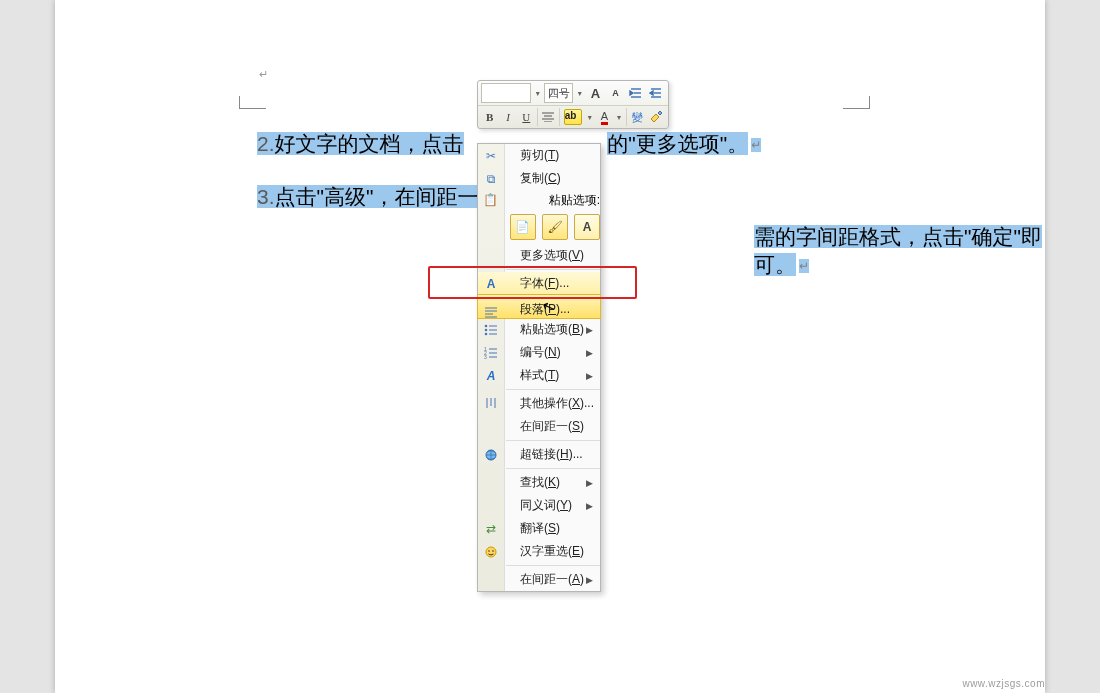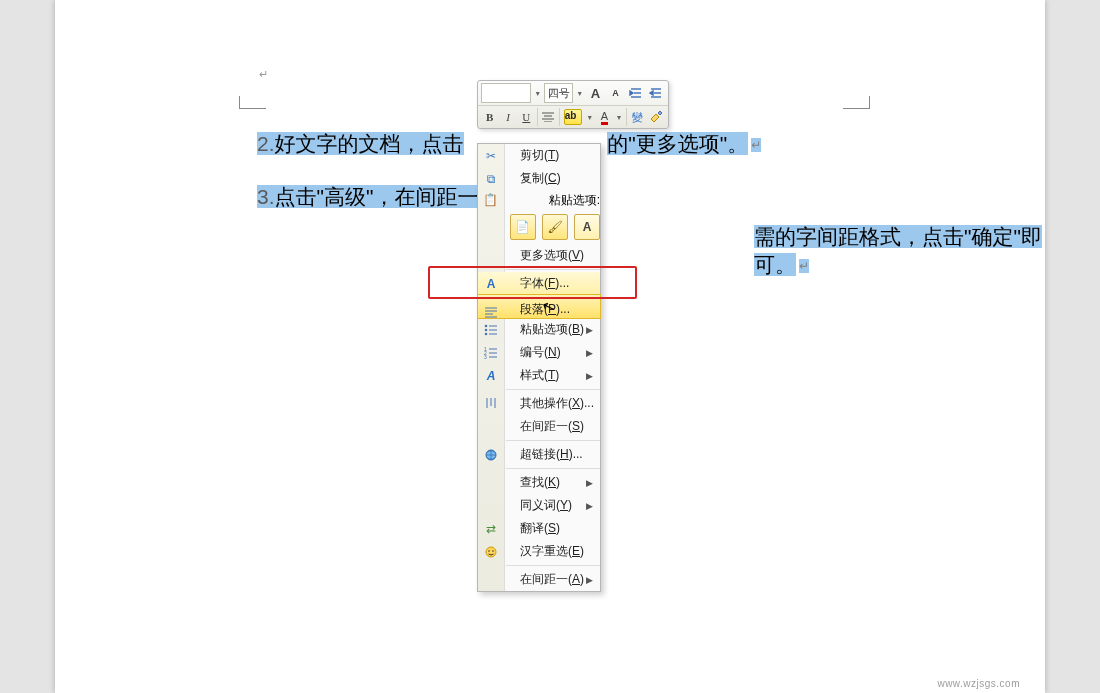--- a/index.html
+++ b/index.html
@@ -60,21 +60,21 @@
     justify-content:center;font-size:12px;color:#6b5200;}
   .mi.hover{background:linear-gradient(#fff4b8,#ffe169);outline:1px solid #e0b82b;align-items:flex-end;}
   .mi.hover-soft{background:linear-gradient(#fff9d6,#fff0a6);}
   .cursor{position:absolute;left:487px;top:297px;font-size:16px;color:#000;
     transform:rotate(-20deg);pointer-events:none;}
 
   
   .redbox{position:absolute;left:373px;top:266px;width:205px;height:29px;
     border:2px solid #d52424;border-radius:2px;pointer-events:none;}
 
-  .watermark{position:absolute;right:25px;bottom:4px;font-size:10px;color:#9c9c9c;
+  .watermark{position:absolute;right:0;bottom:4px;font-size:10px;color:#9c9c9c;
     letter-spacing:.5px;font-family:Verdana,sans-serif;}
 
   svg{display:block;}
 </style>
 </head>
 <body>
 
 <div class="page">
 
   <div class="enter-mark">↵</div>

